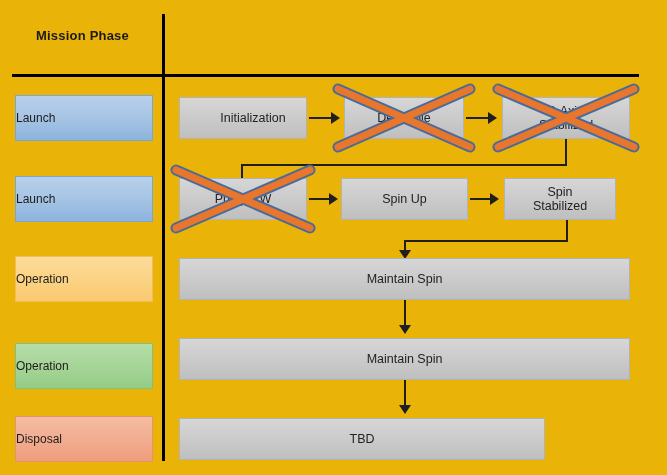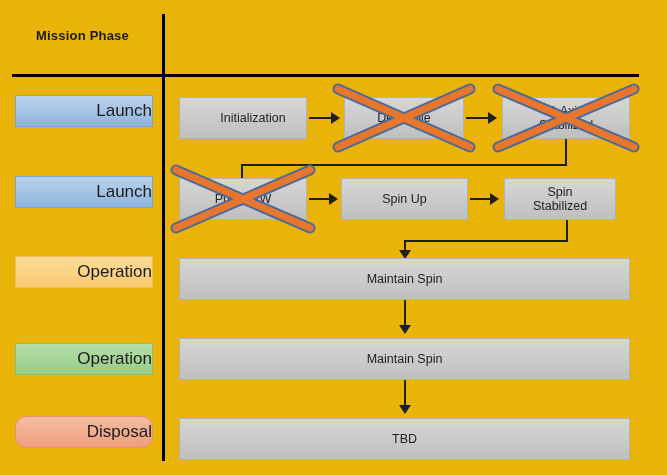--- a/index.html
+++ b/index.html
@@ -45,46 +45,45 @@
     width: 3px;
     height: 447px;
     background: #000000;
   }
 
   
   .phase {
     position: absolute;
     left: 15px;
     width: 138px;
-    height: 32px;
+    height: 46px;
     box-sizing: border-box;
     display: flex;
     align-items: center;
-    justify-content: flex-end;
-    font-size: 17px;
+    justify-content: flex-start;
+    font-size: 12px;
     color: #1c1c1c;
     border-width: 1px;
     border-style: solid;
   }
   .phase-launch {
     background: linear-gradient(to bottom, #b8d0ea 0%, #a6c4e4 50%, #8cb4dd 100%);
     border-color: #7aa6d4;
   }
   .phase-commission {
     background: linear-gradient(to bottom, #fcdc99 0%, #fbd385 50%, #f9c96f 100%);
     border-color: #f0bd58;
   }
   .phase-operation {
     background: linear-gradient(to bottom, #b5dda8 0%, #a6d598 50%, #95cc86 100%);
     border-color: #86c077;
   }
   .phase-disposal {
     background: linear-gradient(to bottom, #f4bda2 0%, #f2ad90 50%, #ef9d7d 100%);
     border-color: #e89070;
-    border-radius: 11px;
   }
 
   
   .mode {
     position: absolute;
     box-sizing: border-box;
     display: flex;
     align-items: center;
     justify-content: center;
     text-align: center;
@@ -207,21 +206,21 @@
   <div class="seg seg-v" style="left:404px; top:300px; height:28px;"></div>
   <div class="arrowhead arrow-down" style="left:399px; top:325px;"></div>
 
   <div class="mode" style="left:179px; top:338px; width:451px; height:42px;">
     <span class="mode-label">Maintain Spin</span>
   </div>
 
   <div class="seg seg-v" style="left:404px; top:380px; height:28px;"></div>
   <div class="arrowhead arrow-down" style="left:399px; top:405px;"></div>
 
-  <div class="mode" style="left:179px; top:418px; width:451px; height:42px;">
+  <div class="mode" style="left:179px; top:418px; width:366px; height:42px;">
     <span class="mode-label">TBD</span>
   </div>
 
   <svg class="xmark" style="left:330px; top:83px;" width="148" height="70" viewBox="0 0 148 70">
     <line x1="8" y1="6" x2="140" y2="64" stroke="#4a6b9a" stroke-width="11" stroke-linecap="round"></line>
     <line x1="140" y1="6" x2="8" y2="64" stroke="#4a6b9a" stroke-width="11" stroke-linecap="round"></line>
     <line x1="8" y1="6" x2="140" y2="64" stroke="#e8762c" stroke-width="7" stroke-linecap="round"></line>
     <line x1="140" y1="6" x2="8" y2="64" stroke="#e8762c" stroke-width="7" stroke-linecap="round"></line>
   </svg>
 

